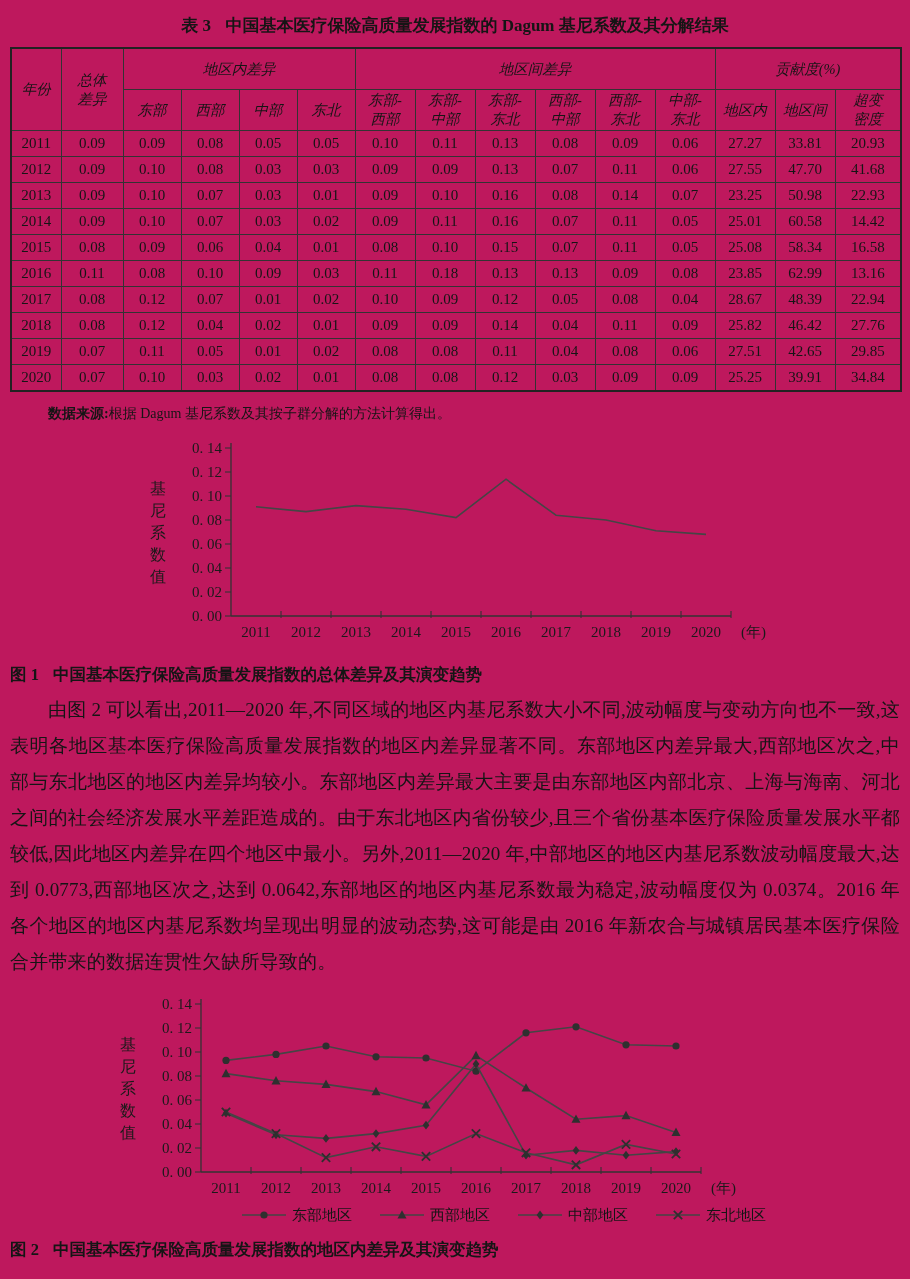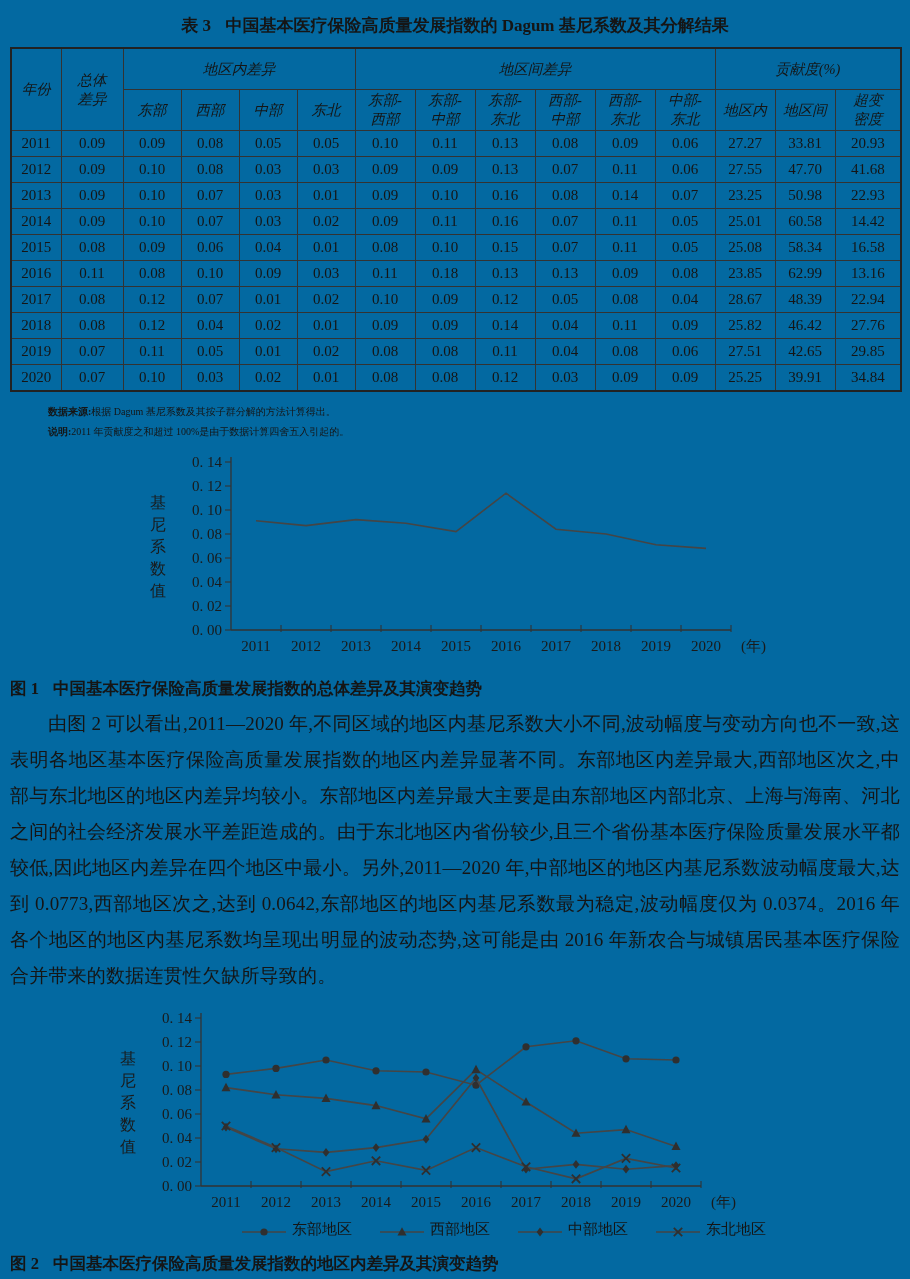--- a/index.html
+++ b/index.html
@@ -1,44 +1,44 @@
 <!DOCTYPE html>
 <html><head>
 <meta charset="utf-8">
 <style>
   html,body{margin:0;padding:0;background:#ffffff;}
   .page{
     width:910px;height:1279px;box-sizing:border-box;overflow:hidden;
-    padding:12px 10px 10px;background:#0369a1;color:#151515;
+    padding:12px 10px 10px;background:#be185d;color:#151515;
     font-family:"Liberation Serif","DejaVu Serif",serif;
   }
   .table-title{text-align:center;font-weight:bold;font-size:17px;margin:2px 0 10px;}
   .gap{display:inline-block;width:0.85em;}
   table{width:890px;border-collapse:collapse;table-layout:fixed;text-align:center;
         border:2px solid #222;}
   th,td{border:1px solid #333;padding:1px 2px;overflow:hidden;}
   thead th{font-weight:normal;font-style:italic;font-size:14.5px;height:38px;
            word-break:break-all;line-height:1.3;vertical-align:middle;}
   tbody td{height:23px;font-size:15px;}
   .w2{display:inline-block;width:2.2em;word-break:break-all;font-style:italic;}
   .w3{display:inline-block;width:3.2em;word-break:break-all;}
-  .note{font-size:10px;margin:6px 0 0 38px;line-height:1.35;}
+  .note{font-size:14px;margin:6px 0 0 38px;line-height:1.35;}
   .note.first{margin-top:13px;}
   .note b{font-weight:bold;}
   .chart{position:relative;}
   .chart1{margin:14px 0 0 126px;}
   .chart2{margin:14px 0 0 96px;}
   svg text{font-family:"Liberation Serif","DejaVu Serif",serif;}
   .fig-caption{text-align:left;font-weight:bold;font-size:16.5px;margin-top:14px;}
   .sec-heading{font-style:italic;font-size:16.5px;margin:22px 0 0 34px;}
   .para{font-size:19px;line-height:36px;text-align:justify;text-indent:2em;
         margin:6px 0 0;letter-spacing:0.2px;}
   .legend{display:flex;justify-content:center;align-items:center;gap:26px;
           font-size:15px;margin-top:0;}
-  .legend-item{display:inline-flex;align-items:flex-end;gap:4px;}
+  .legend-item{display:inline-flex;align-items:center;gap:4px;}
 </style>
 </head>
 <body>
 
 <div class="page">
 
   <div class="table-title">
     <span>表 3</span><span class="gap"></span><span>中国基本医疗保险高质量发展指数的 Dagum 基尼系数及其分解结果</span>
   </div>
 
@@ -253,23 +253,20 @@
           <td>0.09</td>
           <td>25.25</td>
           <td>39.91</td>
           <td>34.84</td>
         </tr>
       </tbody>
   </table>
 
   <div class="note first">
     <b>数据来源:</b><span>根据 Dagum 基尼系数及其按子群分解的方法计算得出。</span>
-  </div>
-  <div class="note">
-    <b>说明:</b><span>2011 年贡献度之和超过 100%是由于数据计算四舍五入引起的。</span>
   </div>
 
   <div class="chart chart1">
     <svg id="chart1" width="650" height="208">
         <line x1="95" y1="5" x2="95" y2="178" stroke="#333" stroke-width="1.3"></line>
         <line x1="95" y1="178" x2="595" y2="178" stroke="#333" stroke-width="1.3"></line>
         <line x1="89" y1="178" x2="95" y2="178" stroke="#333" stroke-width="1.1"></line>
         <text x="86" y="183" text-anchor="end" font-size="15" fill="#1a1a1a">0. 00</text>
         <line x1="89" y1="154" x2="95" y2="154" stroke="#333" stroke-width="1.1"></line>
         <text x="86" y="159" text-anchor="end" font-size="15" fill="#1a1a1a">0. 02</text>

